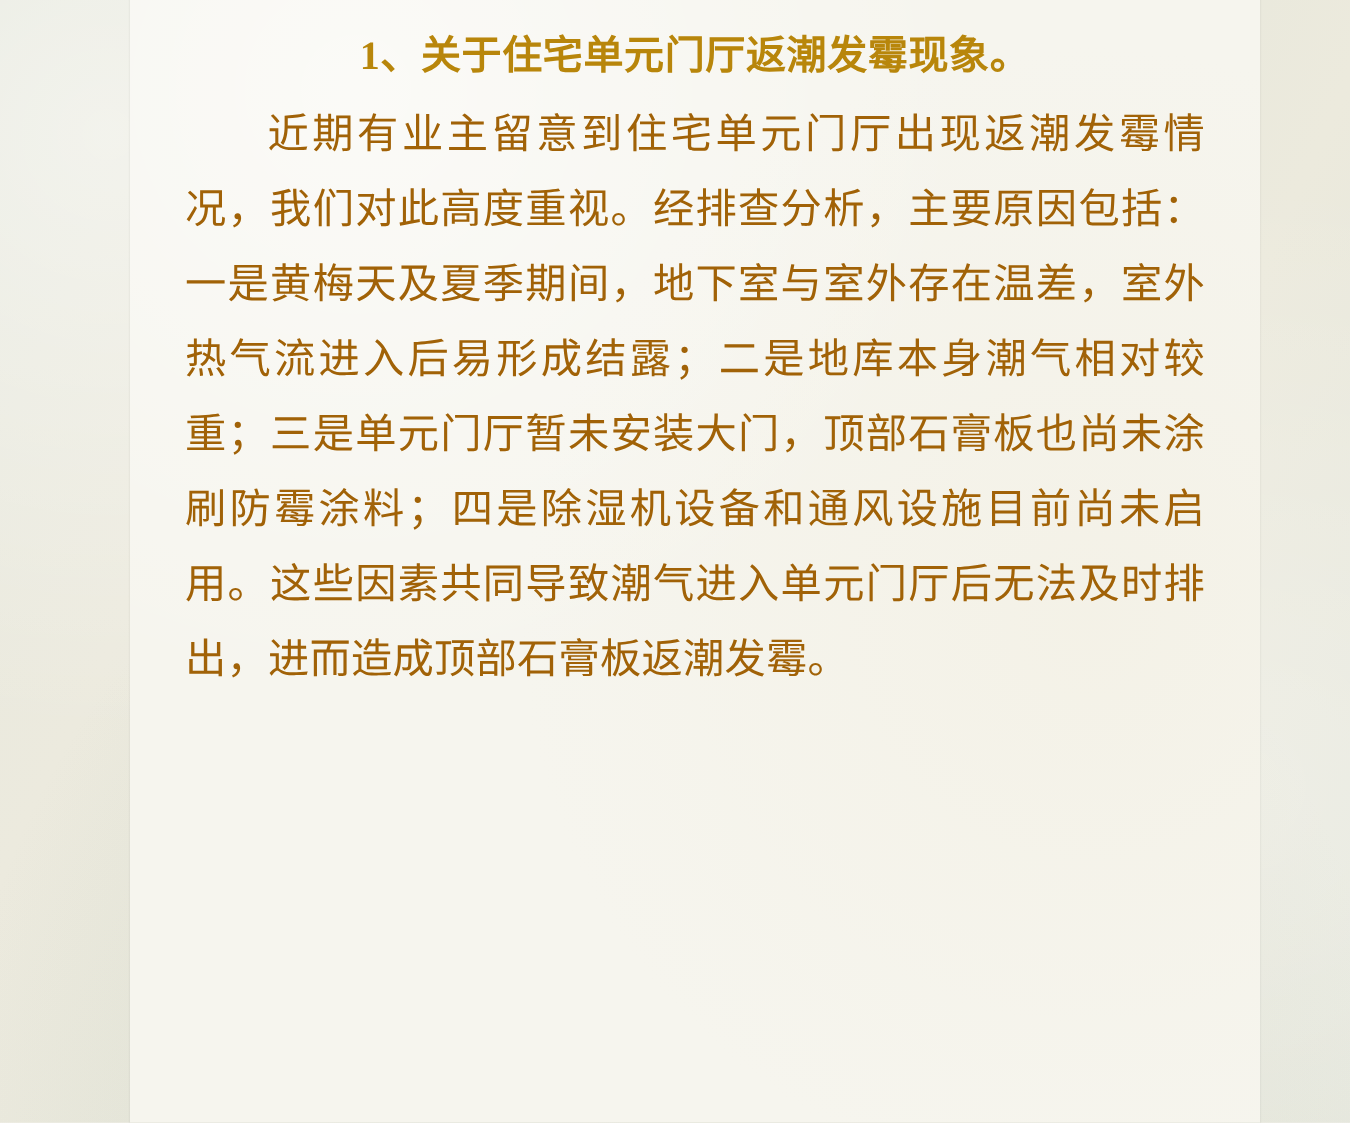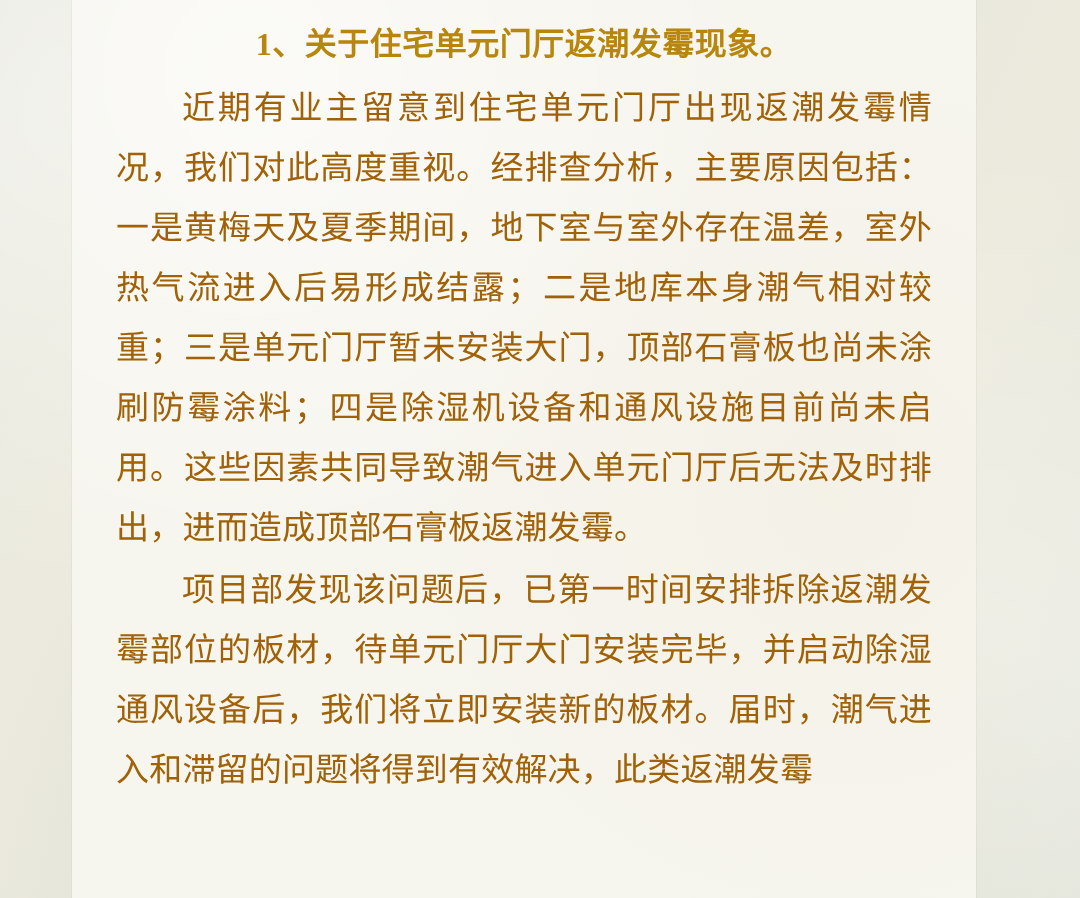--- a/index.html
+++ b/index.html
@@ -31,21 +31,21 @@
     background:
       radial-gradient(circle at 8% 12%, rgba(255,255,255,0.45), rgba(255,255,255,0) 38%),
       radial-gradient(circle at 92% 70%, rgba(255,255,255,0.30), rgba(255,255,255,0) 42%),
       radial-gradient(circle at 50% 100%, rgba(180,185,160,0.25), rgba(255,255,255,0) 55%);
     pointer-events: none;
   }
 
   
   .article-card {
     position: absolute;
-    left: 72px;
+    left: 104px;
     top: 0;
     width: 904px;
     height: 898px;
     background: #f6f5ee;
     box-shadow: 0 0 0 1px rgba(0,0,0,0.03);
     overflow: hidden;
   }
   .article-card::after {
     content: "";
     position: absolute;
@@ -105,18 +105,17 @@
   <div class="left-strip"></div>
   <div class="right-strip"></div>
 
   <div class="article-card">
     <div class="article-body">
 
       <h1 class="heading">1、关于住宅单元门厅返潮发霉现象。</h1>
 
       <p class="para">近期有业主留意到住宅单元门厅出现返潮发霉情况，我们对此高度重视。经排查分析，主要原因包括：一是黄梅天及夏季期间，地下室与室外存在温差，室外热气流进入后易形成结露；二是地库本身潮气相对较重；三是单元门厅暂未安装大门，顶部石膏板也尚未涂刷防霉涂料；四是除湿机设备和通风设施目前尚未启用。这些因素共同导致潮气进入单元门厅后无法及时排出，进而造成顶部石膏板返潮发霉。</p>
 
-      <p class="para">项目部发现该问题后，已第一时间安排拆除返潮发霉部位的板材，待单元门厅大门安装完毕，并启动除湿通风设备后，我们将立即安装新的板材。届时，潮气进入和滞留的问题将得到有效解决，此类返潮发霉</p>
 
     </div>
   </div>
 
 </div>
 
 </body></html>

